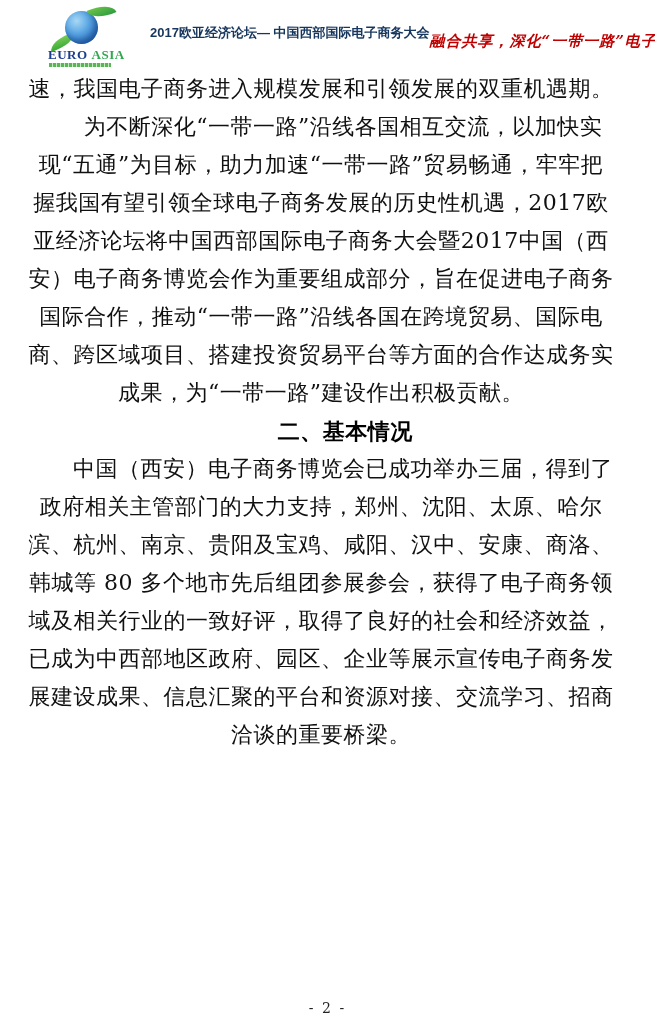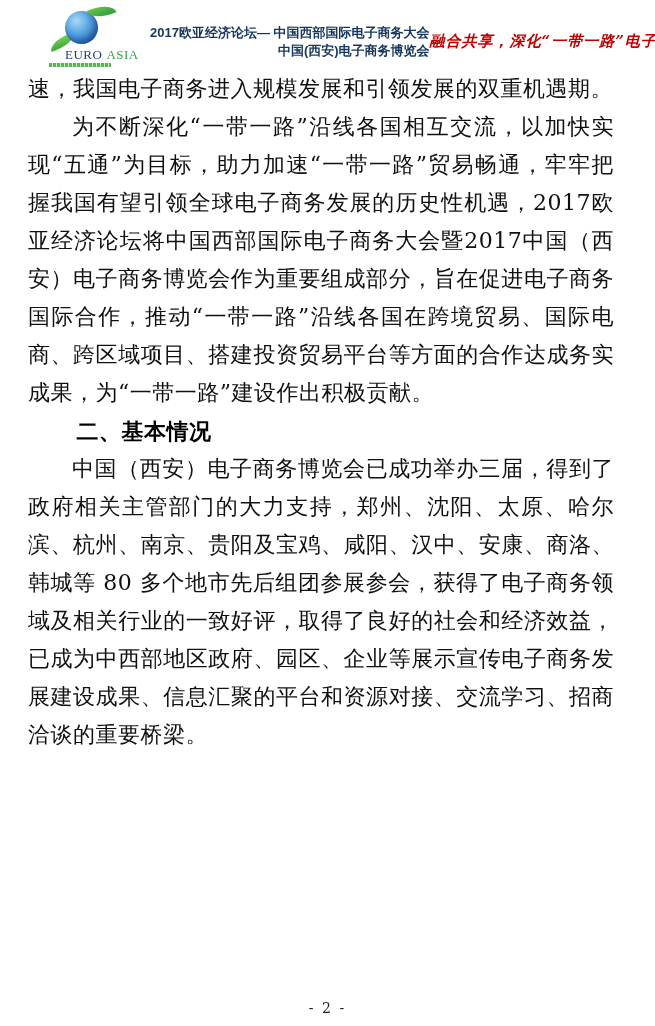--- a/index.html
+++ b/index.html
@@ -31,35 +31,35 @@
     transform:rotate(-24deg);
   }
   .leaf-bl {
     position:absolute; left:-5px; bottom:0px; width:27px; height:12px;
     background:linear-gradient(#7ccf5a,#3aa935);
     border-radius:100% 0 100% 0;
     transform:rotate(-18deg);
   }
   .logo-word {
     font-family:"Liberation Serif",serif;
-    font-weight:normal; font-size:13px; line-height:14px;
-    letter-spacing:.5px; white-space:nowrap; margin-left:19px;
+    font-weight:bold; font-size:13px; line-height:14px;
+    letter-spacing:.5px; white-space:nowrap; margin-left:2px;
   }
   .logo-word .euro { color:#1b3e8c; }
   .logo-word .asia { color:#2fa84f; margin-left:4px; }
   .logo-tagline-bar {
     margin:1px 0 0 3px; width:62px; height:4px;
     background:repeating-linear-gradient(90deg,#3aa935 0 3px,#bfe5bb 3px 4px);
     opacity:.85;
   }
 
   .header-title {
     flex:0 0 auto;
     margin-left:24px; margin-top:14px;
-    text-align:right;
+    text-align:left;
     color:#17365d; font-weight:bold;
     font-size:13px; line-height:18px;
     font-family:"Liberation Sans","DejaVu Sans",sans-serif;
     white-space:nowrap;
   }
 
   .slogan {
     flex:1 1 auto;
     margin-top:22px;
     text-align:right;
@@ -70,21 +70,21 @@
     font-family:"DejaVu Serif",serif;
   }
 
   
   .body-text {
     position:absolute; top:70px; left:28px; width:586px;
     font-size:22px; line-height:38px; color:#101010;
     text-align:justify; text-justify:inter-ideograph;
     letter-spacing:.5px;
   }
-  .body-text p { margin:0; }
+  .body-text p { margin:0;text-align:center; }
   .para-indent { text-indent:2em; }
   .section-heading {
     margin:0; font-size:22px; line-height:38px;
     font-weight:bold; text-indent:2.2em; color:#000;
     text-align:left;
   }
 
   
   .footer {
     position:absolute; left:0; right:0; bottom:10px;
@@ -108,21 +108,20 @@
         <span class="leaf-tr"></span>
       </div>
       <div class="logo-word">
         <span class="euro">EURO</span><span class="asia">ASIA</span>
       </div>
       <div class="logo-tagline-bar"></div>
     </div>
 
     <div class="header-title">
       <div>2017欧亚经济论坛— 中国西部国际电子商务大会</div>
-      <div>中国(西安)电子商务博览会</div>
     </div>
 
     <div class="slogan">融合共享，深化“一带一路”电子商务国际合作</div>
 
   </div>
 
   <div class="body-text">
     <p>速，我国电子商务进入规模发展和引领发展的双重机遇期。</p>
     <p class="para-indent">为不断深化“一带一路”沿线各国相互交流，以加快实现“五通”为目标，助力加速“一带一路”贸易畅通，牢牢把握我国有望引领全球电子商务发展的历史性机遇，2017欧亚经济论坛将中国西部国际电子商务大会暨2017中国（西安）电子商务博览会作为重要组成部分，旨在促进电子商务国际合作，推动“一带一路”沿线各国在跨境贸易、国际电商、跨区域项目、搭建投资贸易平台等方面的合作达成务实成果，为“一带一路”建设作出积极贡献。</p>
     <p class="section-heading">二、基本情况</p>

